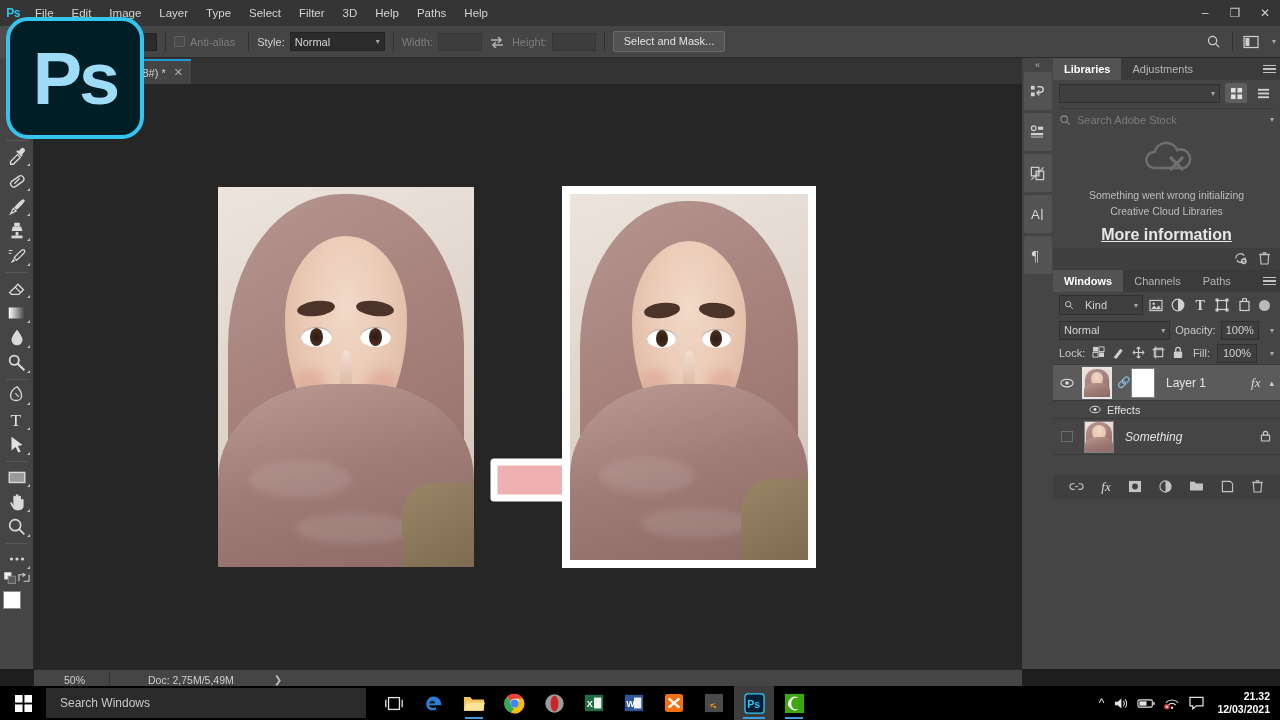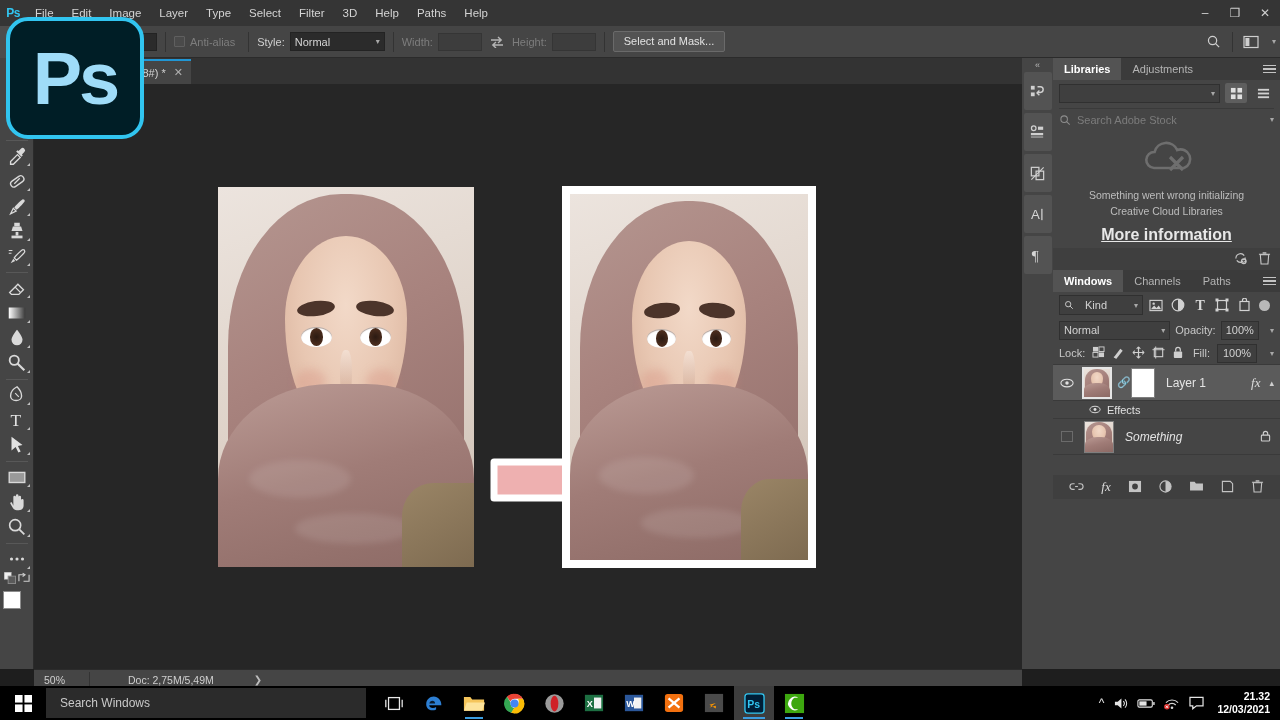--- a/index.html
+++ b/index.html
@@ -191,20 +191,21 @@
 
   
   .statusbar {
     position: absolute; left: 34px; top: 669px; width: 988px; height: 20px;
     background: #454545; display: flex; align-items: center;
     border-top: 1px solid #2b2b2b; font-size: 10.5px; color: #cfcfcf;
   }
   .st-zoom {
     width: 56px; height: 16px; line-height: 16px; padding-left: 10px;
     border-right: 1px solid #333;
+    margin-left: 20px;
   }
   .st-doc { padding-left: 38px; }
   .st-arrow { margin-left: 40px; font-size: 10px; color: #bdbdbd; }
 
   
   .dockrail {
     position: absolute; left: 1022px; top: 58px; width: 31px; height: 611px;
     background: #454545; display: flex; flex-direction: column; align-items: center;
   }
   .rail-collapse { width: 31px; height: 14px; display: flex; align-items: center; justify-content: center; color: #b9b9b9; font-size: 9px; }

